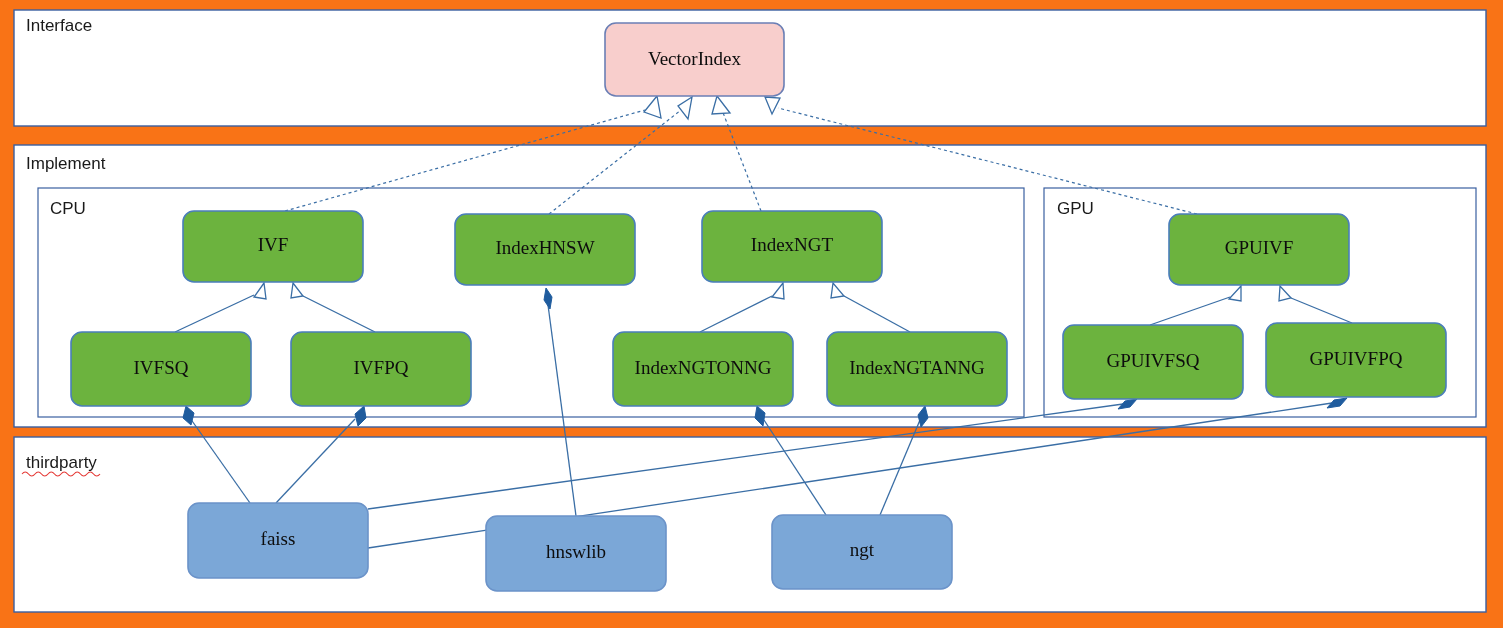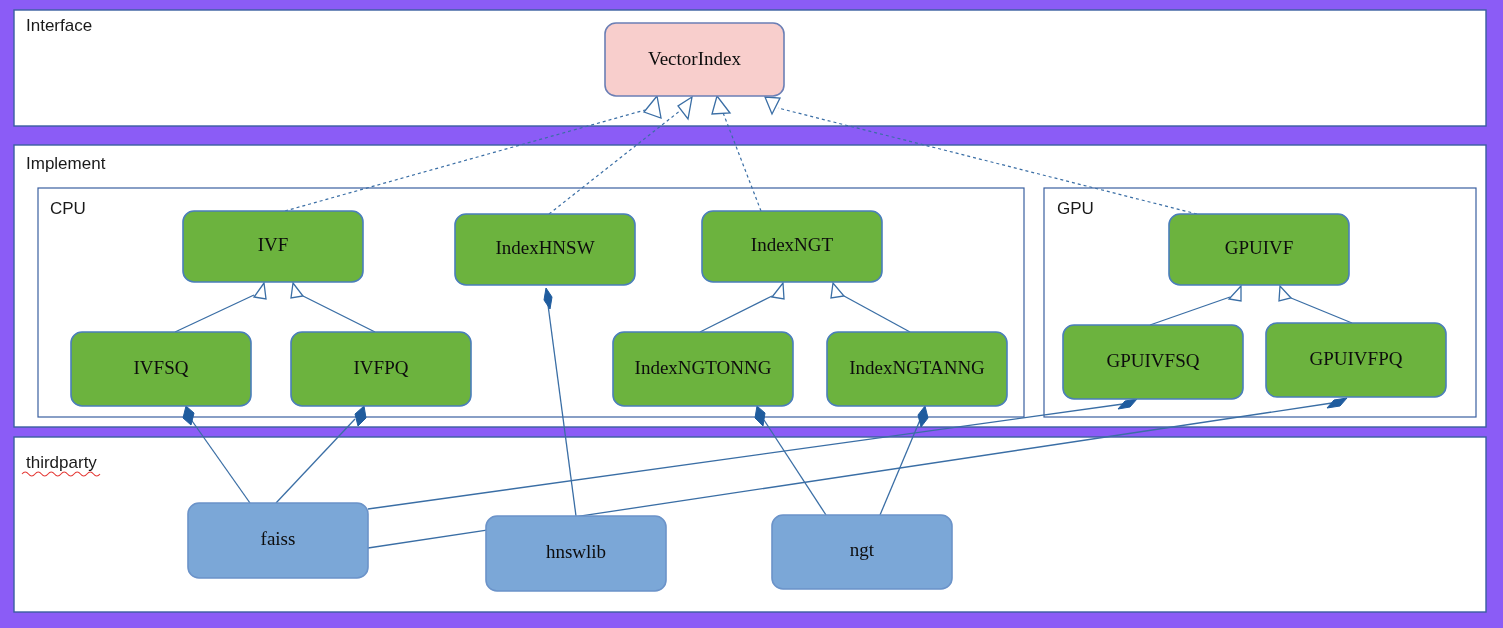--- a/index.html
+++ b/index.html
@@ -11,21 +11,21 @@
   body {
     width: 1503px;
     height: 628px;
     font-family: "Liberation Sans", sans-serif;
     overflow: hidden;
   }
   #diagram-root {
     position: relative;
     width: 1503px;
     height: 628px;
-    background: #8b5cf6;
+    background: #f97316;
   }
   svg.diagram-canvas {
     position: absolute;
     left: 0;
     top: 0;
     width: 1503px;
     height: 628px;
     display: block;
   }
   .group-rect {

